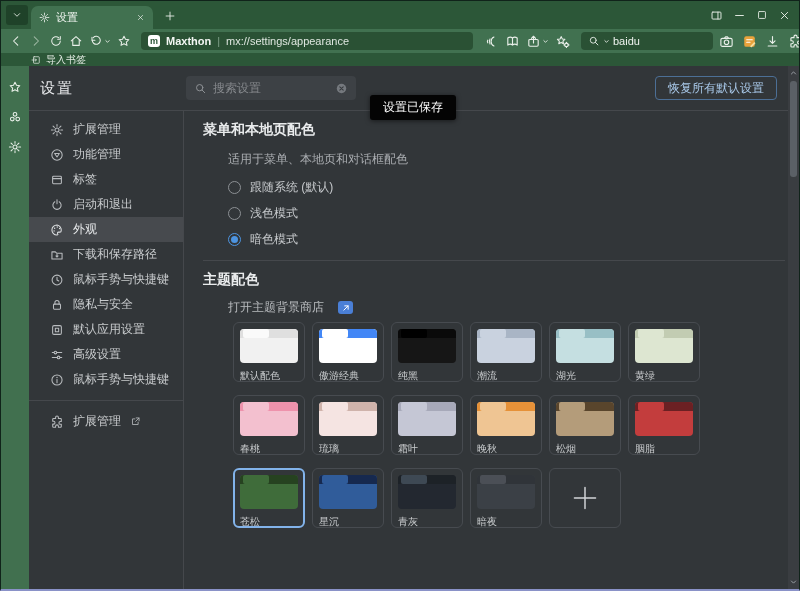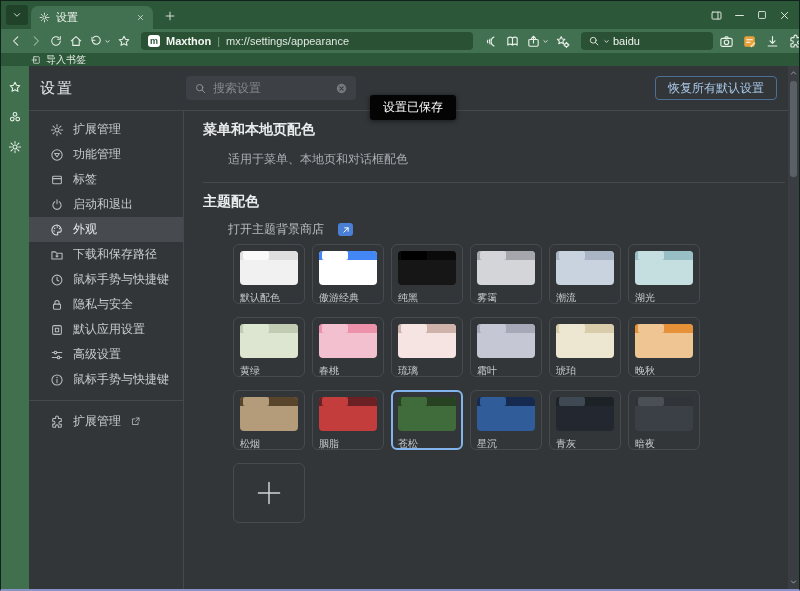--- a/index.html
+++ b/index.html
@@ -470,20 +470,34 @@
                     <path d="M9 2.8h4.2V7M13 3 8.2 7.8"></path>
                   </svg>
                 </span>
               </div>
             </div>
         </div>
 
         <div class="content">
           <div class="section-h">菜单和本地页配色</div>
           <div class="desc">适用于菜单、本地页和对话框配色</div>
+          <div id="radio-list">
+              <div class="radio-row">
+                <span class="radio"></span>
+                <span>跟随系统 (默认)</span>
+              </div>
+              <div class="radio-row">
+                <span class="radio"></span>
+                <span>浅色模式</span>
+              </div>
+              <div class="radio-row">
+                <span class="radio on"></span>
+                <span>暗色模式</span>
+              </div>
+            </div>
 
           <div class="hr"></div>
 
           <div class="section-h mt">主题配色</div>
           <div class="store-row">
             <span>打开主题背景商店</span>
             <span class="store-ic" id="store-ic" style="background: rgb(74, 127, 214);">
               <span class="ic ic10">
                   <svg viewBox="0 0 16 16" fill="none" stroke="currentColor" stroke-width="1.2" stroke-linecap="round" stroke-linejoin="round">
                     <path d="M4.6 11.4 11.4 4.6M6 4.6h5.4V10" stroke-width="1.6"></path>
@@ -508,27 +522,20 @@
                 <div class="card-lbl">傲游经典</div>
               </div>
               <div class="card">
                 <div class="swatch" style="background: rgb(22, 22, 22);">
                   <div class="bar" style="background: rgb(10, 10, 10);"></div>
                   <div class="tabchip" style="background: rgb(0, 0, 0);"></div>
                 </div>
                 <div class="card-lbl">纯黑</div>
               </div>
               <div class="card">
-                <div class="swatch" style="background: rgb(211, 213, 217);">
-                  <div class="bar" style="background: rgb(165, 167, 173);"></div>
-                  <div class="tabchip" style="background: rgb(211, 213, 217);"></div>
-                </div>
-                <div class="card-lbl">雾霭</div>
-              </div>
-              <div class="card">
                 <div class="swatch" style="background: rgb(201, 210, 223);">
                   <div class="bar" style="background: rgb(169, 181, 197);"></div>
                   <div class="tabchip" style="background: rgb(201, 210, 223);"></div>
                 </div>
                 <div class="card-lbl">潮流</div>
               </div>
               <div class="card">
                 <div class="swatch" style="background: rgb(197, 223, 225);">
                   <div class="bar" style="background: rgb(152, 191, 197);"></div>
                   <div class="tabchip" style="background: rgb(197, 223, 225);"></div>
@@ -555,27 +562,20 @@
                   <div class="tabchip" style="background: rgb(245, 228, 226);"></div>
                 </div>
                 <div class="card-lbl">琉璃</div>
               </div>
               <div class="card">
                 <div class="swatch" style="background: rgb(197, 199, 213);">
                   <div class="bar" style="background: rgb(167, 169, 185);"></div>
                   <div class="tabchip" style="background: rgb(197, 199, 213);"></div>
                 </div>
                 <div class="card-lbl">霜叶</div>
-              </div>
-              <div class="card">
-                <div class="swatch" style="background: rgb(237, 230, 208);">
-                  <div class="bar" style="background: rgb(217, 204, 171);"></div>
-                  <div class="tabchip" style="background: rgb(237, 230, 208);"></div>
-                </div>
-                <div class="card-lbl">琥珀</div>
               </div>
               <div class="card">
                 <div class="swatch" style="background: rgb(239, 197, 147);">
                   <div class="bar" style="background: rgb(230, 145, 56);"></div>
                   <div class="tabchip" style="background: rgb(239, 197, 147);"></div>
                 </div>
                 <div class="card-lbl">晚秋</div>
               </div>
               <div class="card">
                 <div class="swatch" style="background: rgb(180, 156, 122);">

